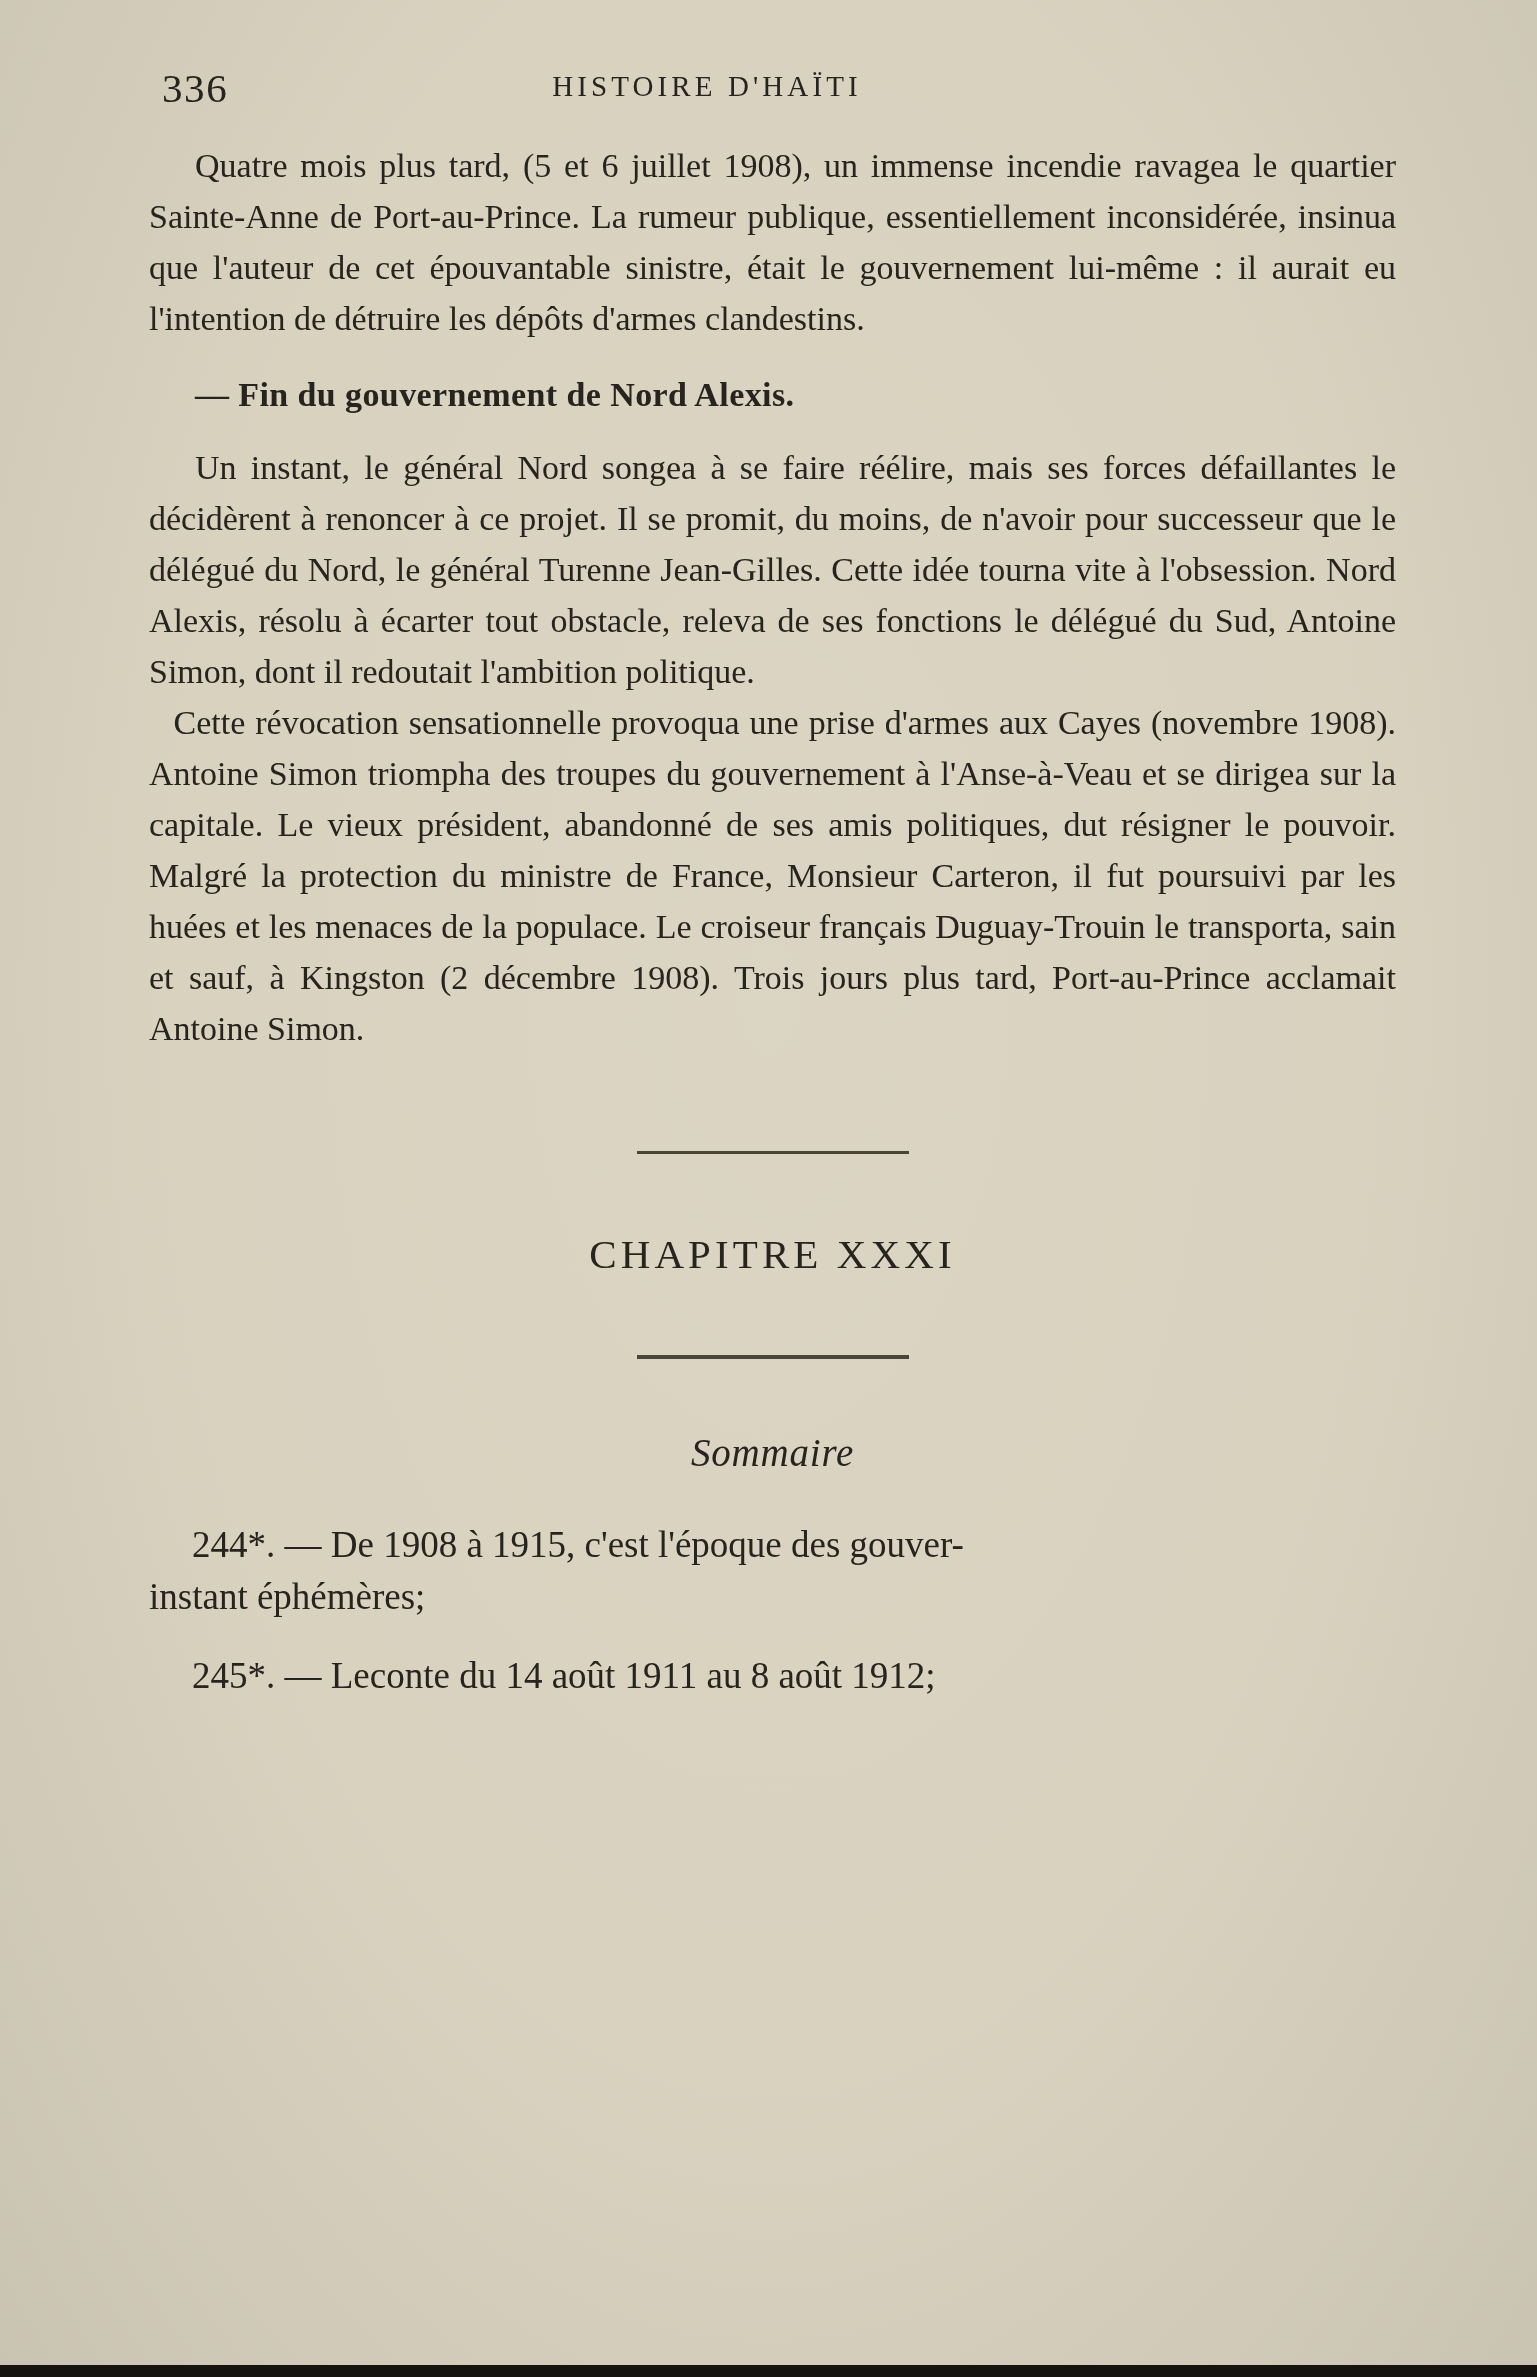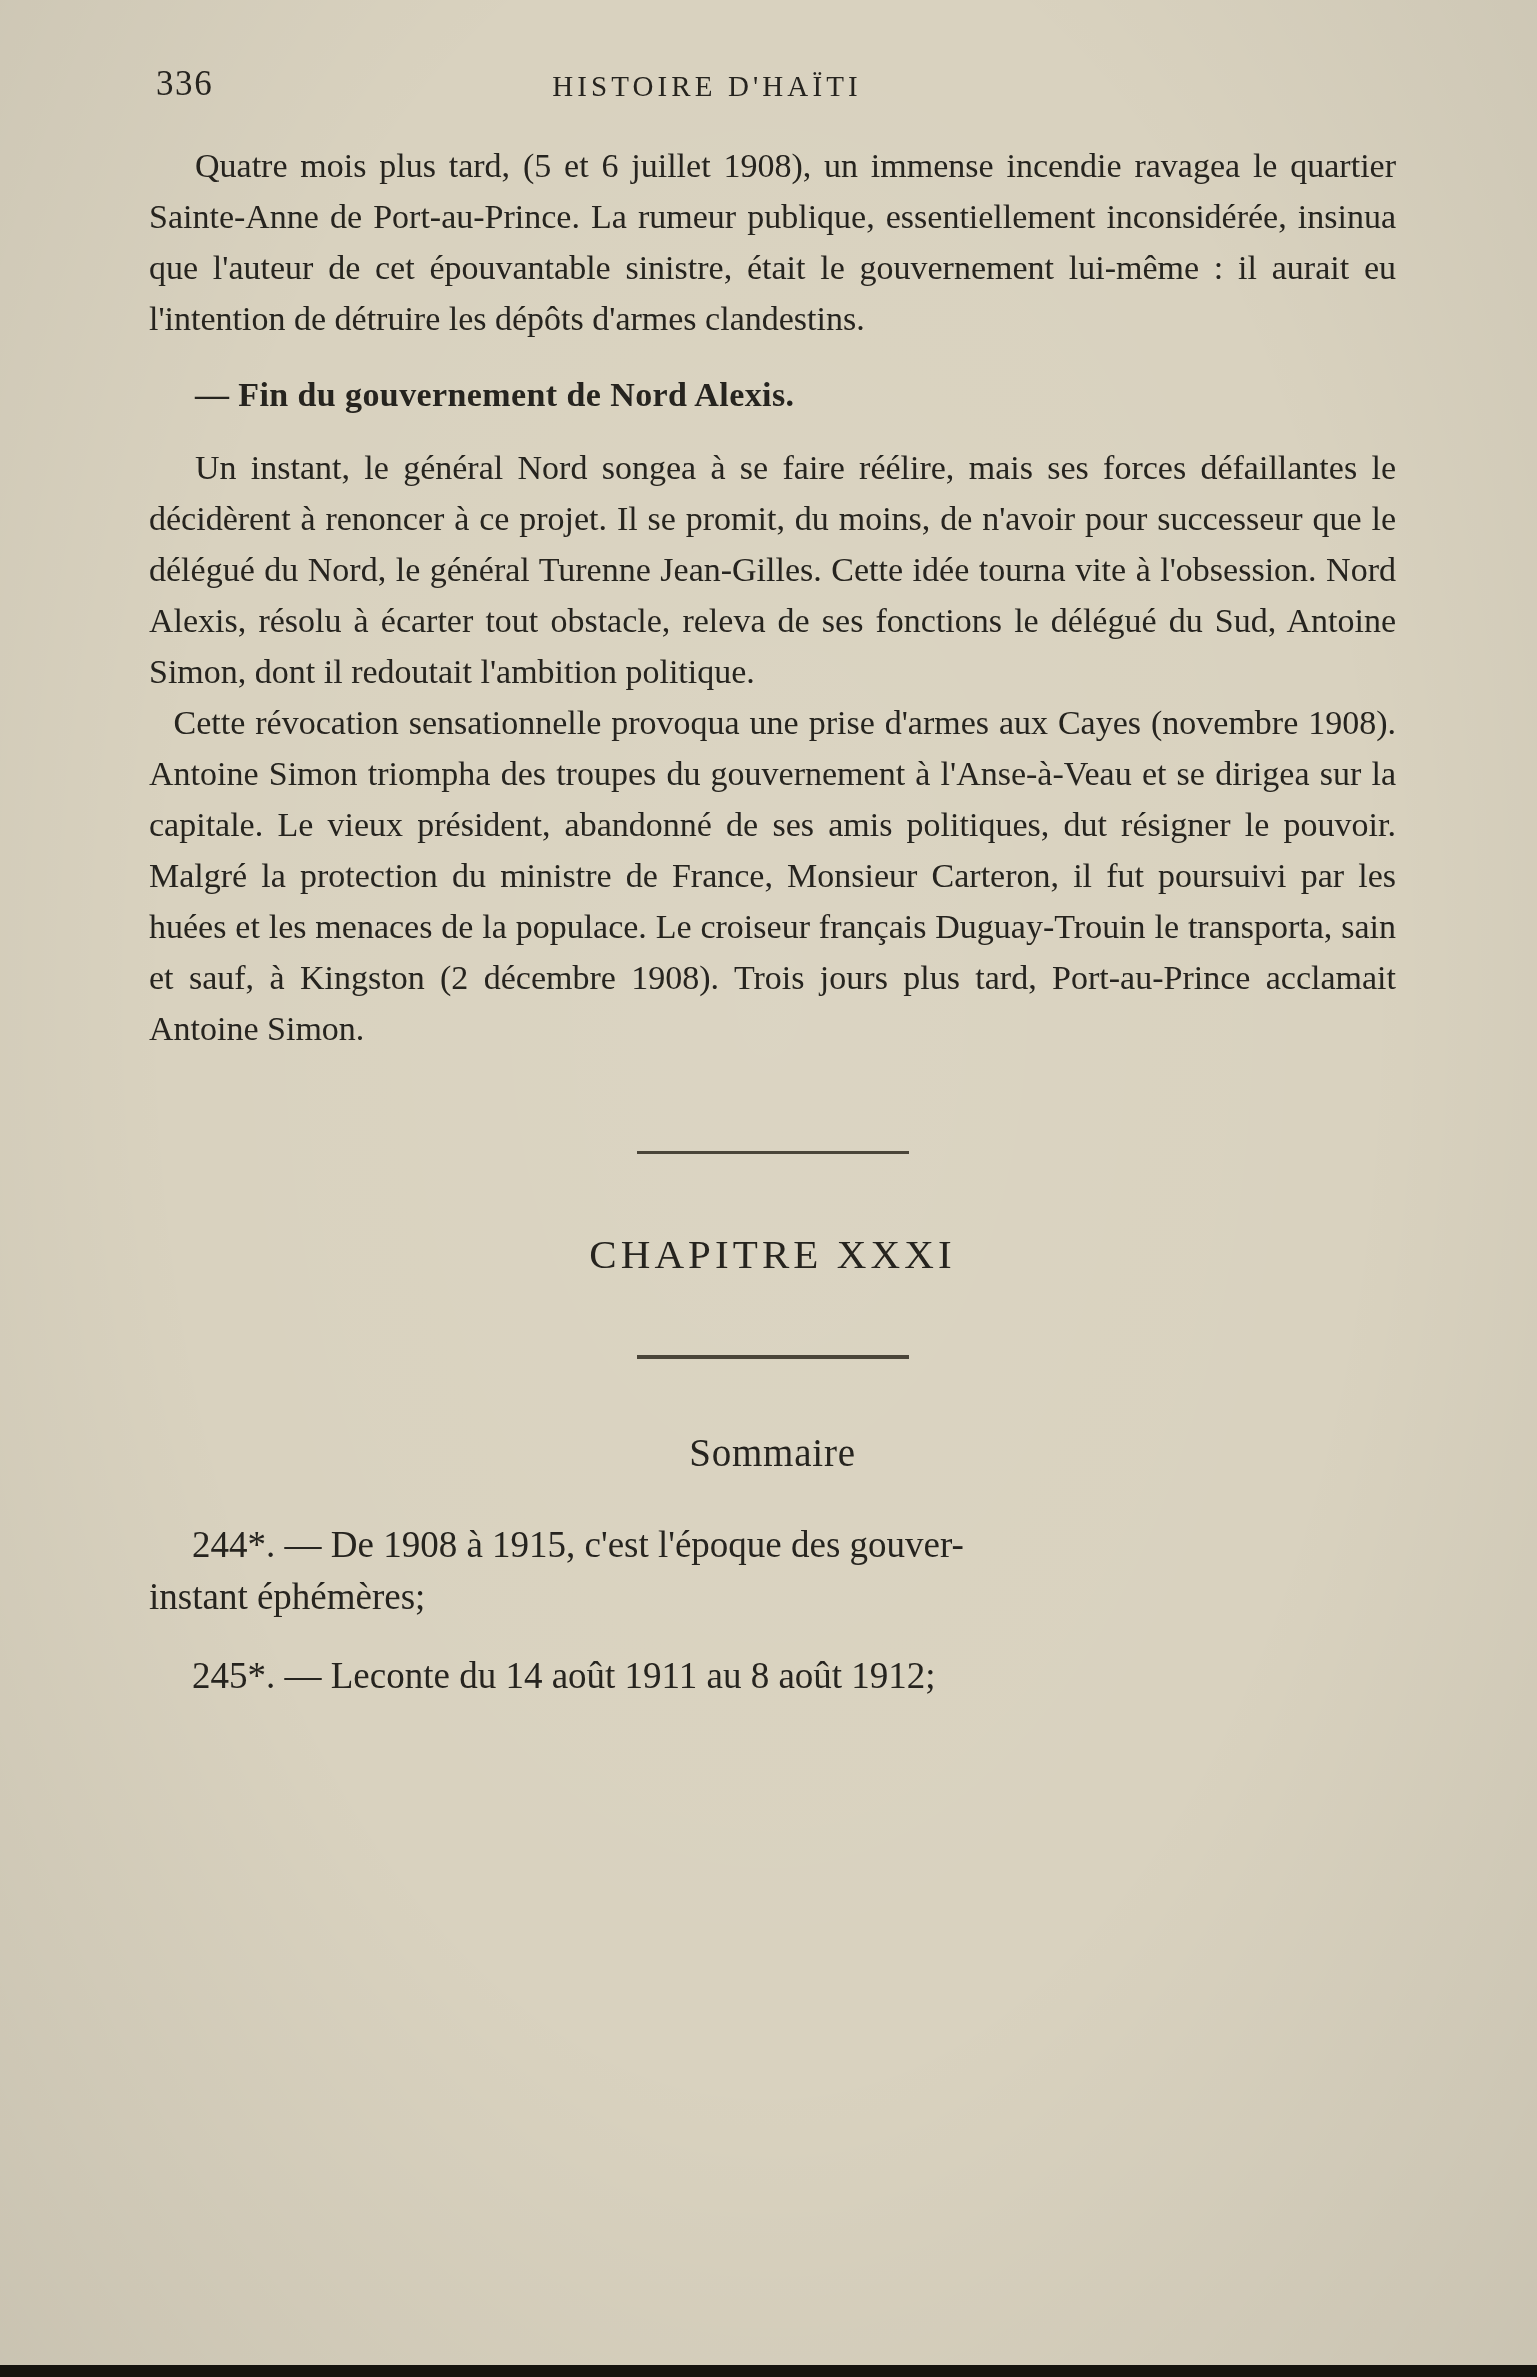--- a/index.html
+++ b/index.html
@@ -35,23 +35,23 @@
   }
 
   
   .running-head {
     position: relative;
     height: 48px;
     margin-bottom: 28px;
   }
   .page-num {
     position: absolute;
-    left: 7px;
+    left: 13px;
     top: 0;
-    font-size: 35px;
+    font-size: 41px;
     letter-spacing: 1.6px;
   }
   .head-title {
     position: absolute;
     left: 0;
     right: 131px;
     top: 5.7px;
     text-align: center;
     font-size: 29px;
     letter-spacing: 4.1px;
@@ -91,20 +91,21 @@
     text-align: center;
     font-size: 41px;
     font-weight: 400;
     letter-spacing: 4.1px;
   }
 
   .sommaire-title {
     margin-top: 71px;
     text-align: center;
     font-size: 39px;
+    font-style: italic;
     font-weight: 400;
     letter-spacing: 0.8px;
   }
 
   .sommaire {
     margin-top: 44px;
     font-size: 37px;
     line-height: 1.42;
   }
   .som-line { text-align: left; }

